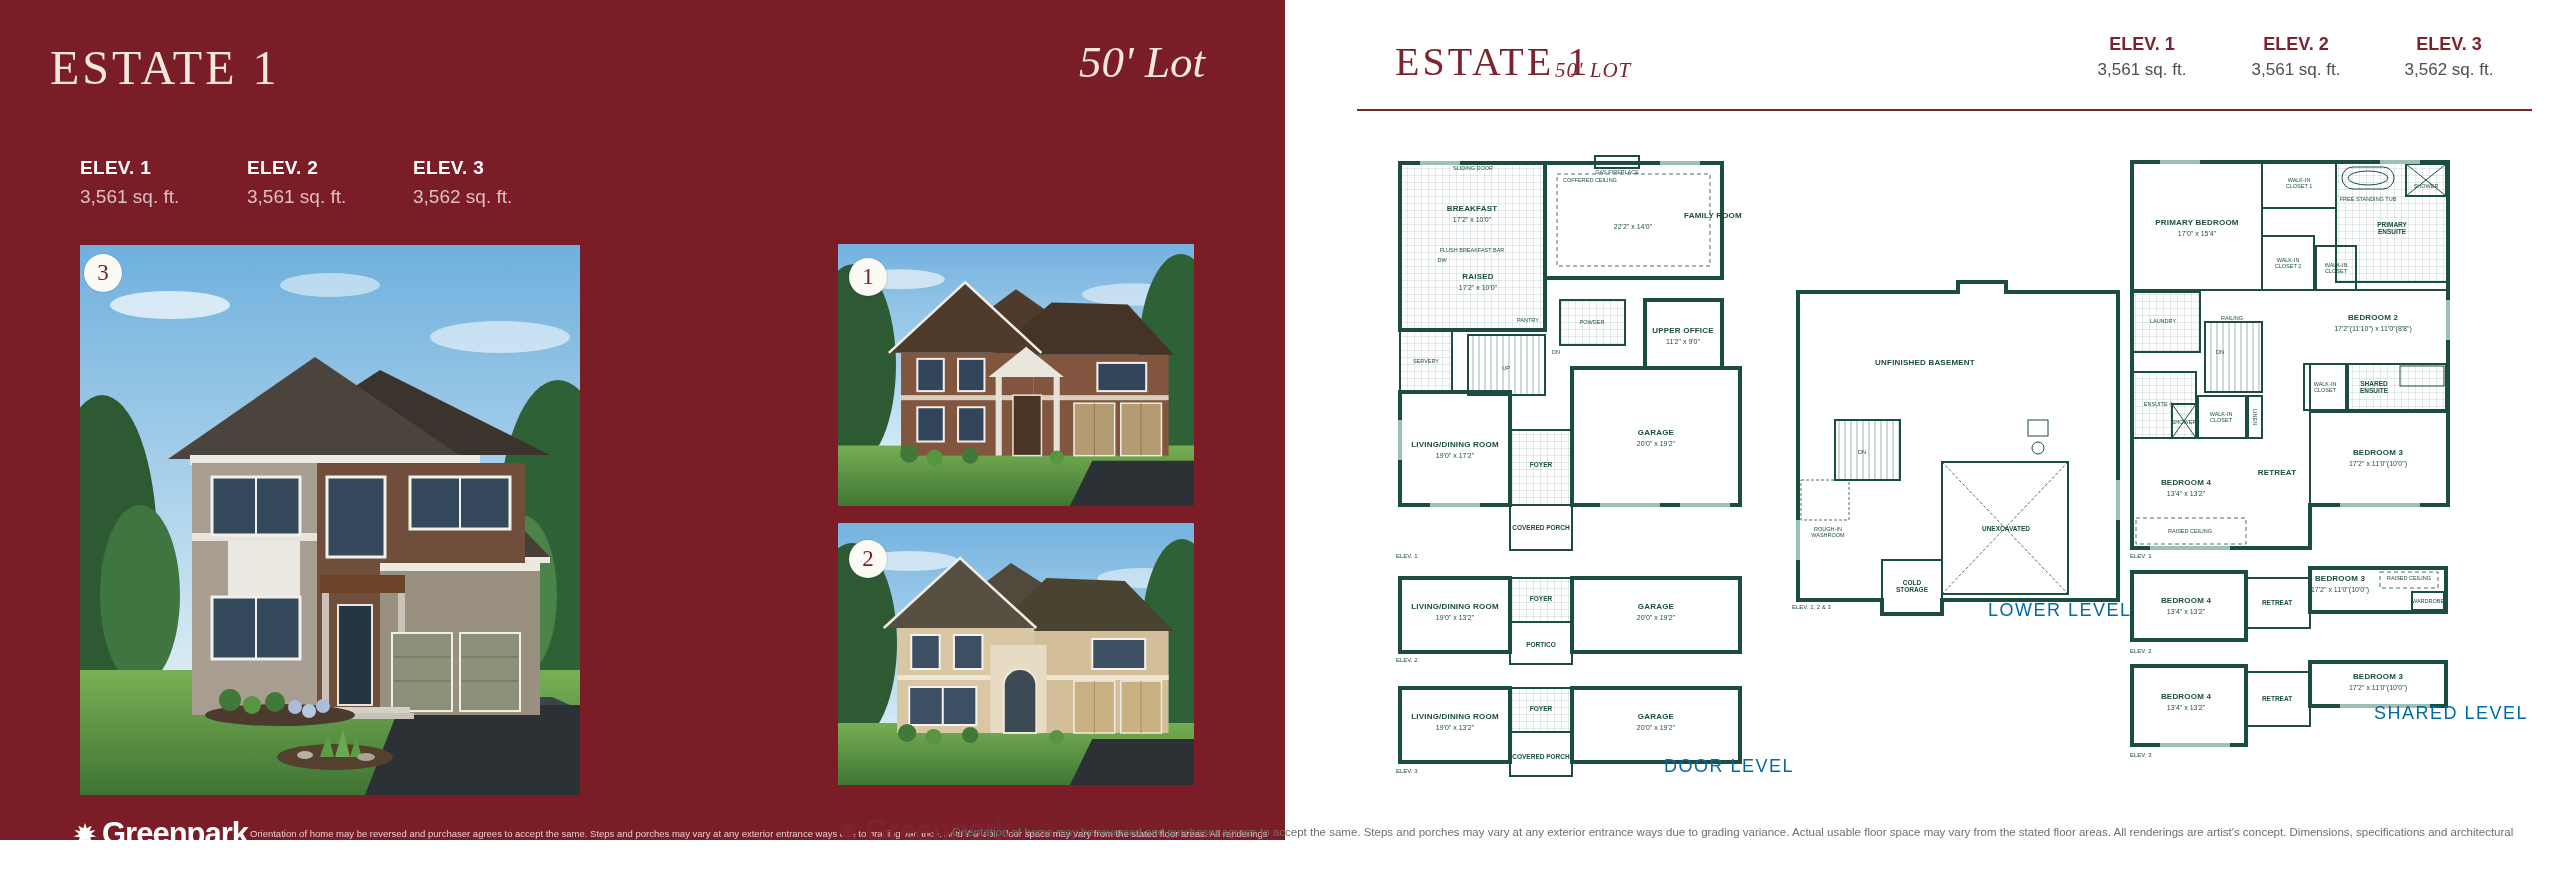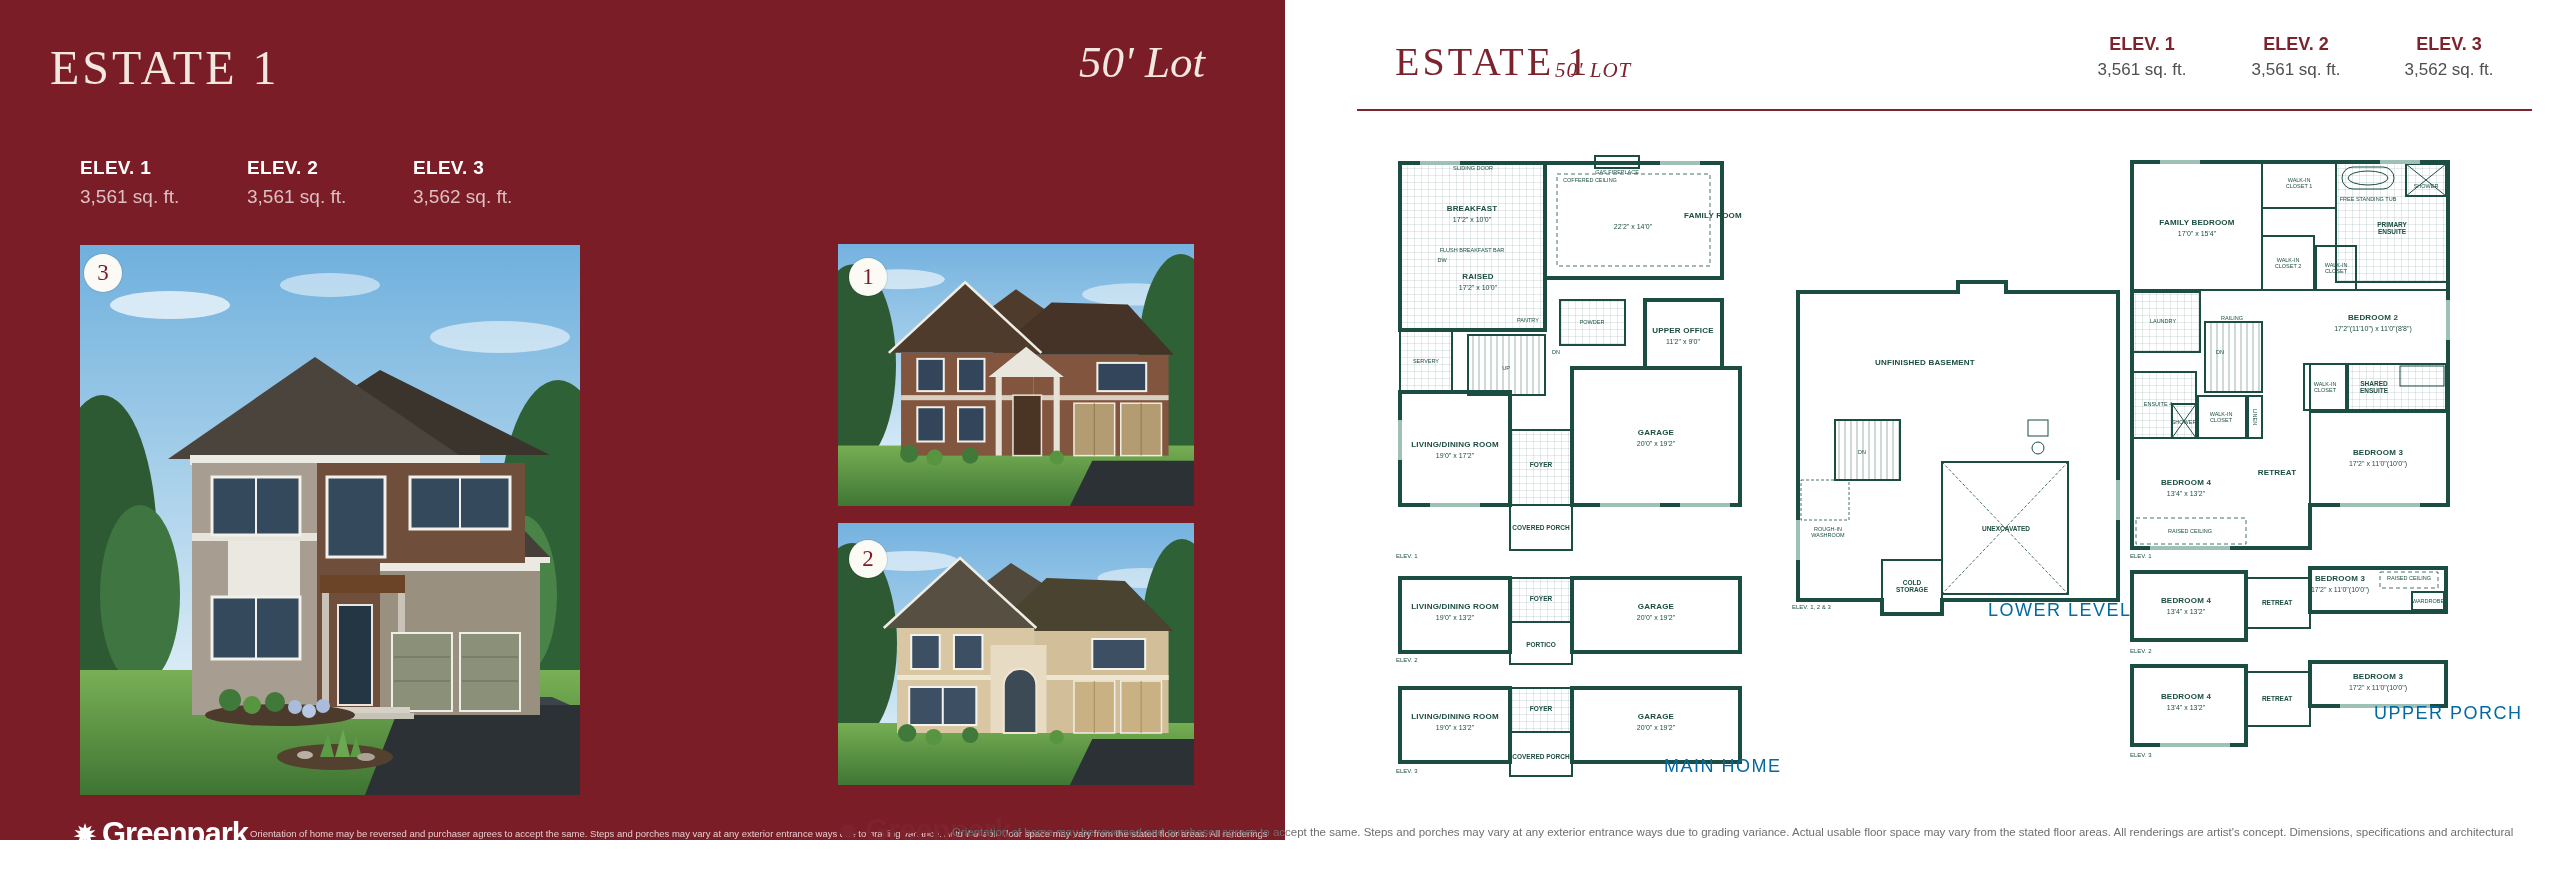--- a/index.html
+++ b/index.html
@@ -450,31 +450,31 @@
   <span class="pl dim" style="left:1656px;top:617px">20'0" x 19'2"</span>
   <span class="pl tag" style="left:1396px;top:657px">ELEV. 2</span>
 
   <span class="pl name" style="left:1455px;top:716px">LIVING/DINING ROOM</span>
   <span class="pl dim" style="left:1455px;top:727px">19'0" x 13'2"</span>
   <span class="pl small" style="left:1541px;top:708px">FOYER</span>
   <span class="pl small" style="left:1541px;top:756px">COVERED PORCH</span>
   <span class="pl name" style="left:1656px;top:716px">GARAGE</span>
   <span class="pl dim" style="left:1656px;top:727px">20'0" x 19'2"</span>
   <span class="pl tag" style="left:1396px;top:768px">ELEV. 3</span>
-  <div class="level-label" style="left:1664px;top:756px">MAIN HOME</div>
+  <div class="level-label" style="left:1664px;top:756px">DOOR LEVEL</div>
 
   <span class="pl name" style="left:1925px;top:362px">UNFINISHED BASEMENT</span>
   <span class="pl tiny wrap" style="left:1828px;top:532px;width:46px">ROUGH-IN WASHROOM</span>
   <span class="pl tiny" style="left:1862px;top:452px">DN</span>
   <span class="pl small wrap" style="left:1912px;top:586px;width:40px">COLD STORAGE</span>
   <span class="pl small" style="left:2006px;top:528px">UNEXCAVATED</span>
   <span class="pl tag" style="left:1792px;top:604px">ELEV. 1, 2 &amp; 3</span>
   <div class="level-label" style="left:1988px;top:600px">LOWER LEVEL</div>
 
-  <span class="pl name" style="left:2197px;top:222px">FAMILY BEDROOM</span>
+  <span class="pl name" style="left:2197px;top:222px">PRIMARY BEDROOM</span>
   <span class="pl dim" style="left:2197px;top:233px">17'0" x 15'4"</span>
   <span class="pl tiny wrap" style="left:2299px;top:183px;width:46px">WALK-IN CLOSET 1</span>
   <span class="pl tiny" style="left:2368px;top:199px">FREE STANDING TUB</span>
   <span class="pl tiny" style="left:2426px;top:186px">SHOWER</span>
   <span class="pl small wrap" style="left:2392px;top:228px;width:46px">PRIMARY ENSUITE</span>
   <span class="pl tiny wrap" style="left:2288px;top:263px;width:40px">WALK-IN CLOSET 2</span>
   <span class="pl tiny wrap" style="left:2336px;top:268px;width:36px">WALK-IN CLOSET</span>
   <span class="pl name" style="left:2373px;top:317px">BEDROOM 2</span>
   <span class="pl dim" style="left:2373px;top:328px">17'2"(11'10") x 11'0"(8'8")</span>
   <span class="pl tiny" style="left:2163px;top:321px">LAUNDRY</span>
@@ -502,21 +502,21 @@
   <span class="pl tiny" style="left:2409px;top:578px">RAISED CEILING</span>
   <span class="pl tiny" style="left:2428px;top:601px">WARDROBE</span>
   <span class="pl tag" style="left:2130px;top:648px">ELEV. 2</span>
 
   <span class="pl name" style="left:2186px;top:696px">BEDROOM 4</span>
   <span class="pl dim" style="left:2186px;top:707px">13'4" x 13'2"</span>
   <span class="pl small" style="left:2277px;top:698px">RETREAT</span>
   <span class="pl name" style="left:2378px;top:676px">BEDROOM 3</span>
   <span class="pl dim" style="left:2378px;top:687px">17'2" x 11'0"(10'0")</span>
   <span class="pl tag" style="left:2130px;top:752px">ELEV. 3</span>
-  <div class="level-label" style="left:2374px;top:703px">UPPER PORCH</div>
+  <div class="level-label" style="left:2374px;top:703px">SHARED LEVEL</div>
 
   <div class="brand maroon" style="left:835px;top:815px">
     <svg class="leaf" viewBox="0 0 24 24">
       <path d="M12 1 L13.6 5.8 L18.2 3.4 L16.2 8.2 L21.6 7.4 L17.4 11.2 L22.6 13.4 L16.8 14 L18.4 19 L13.2 16.2 L12 22 L10.8 16.2 L5.6 19 L7.2 14 L1.4 13.4 L6.6 11.2 L2.4 7.4 L7.8 8.2 L5.8 3.4 L10.4 5.8 Z"></path>
     </svg>
     <div class="bt">
       <span class="bname">Greenpark</span>
       <span class="bsub">GROUP</span>
     </div>
   </div>

